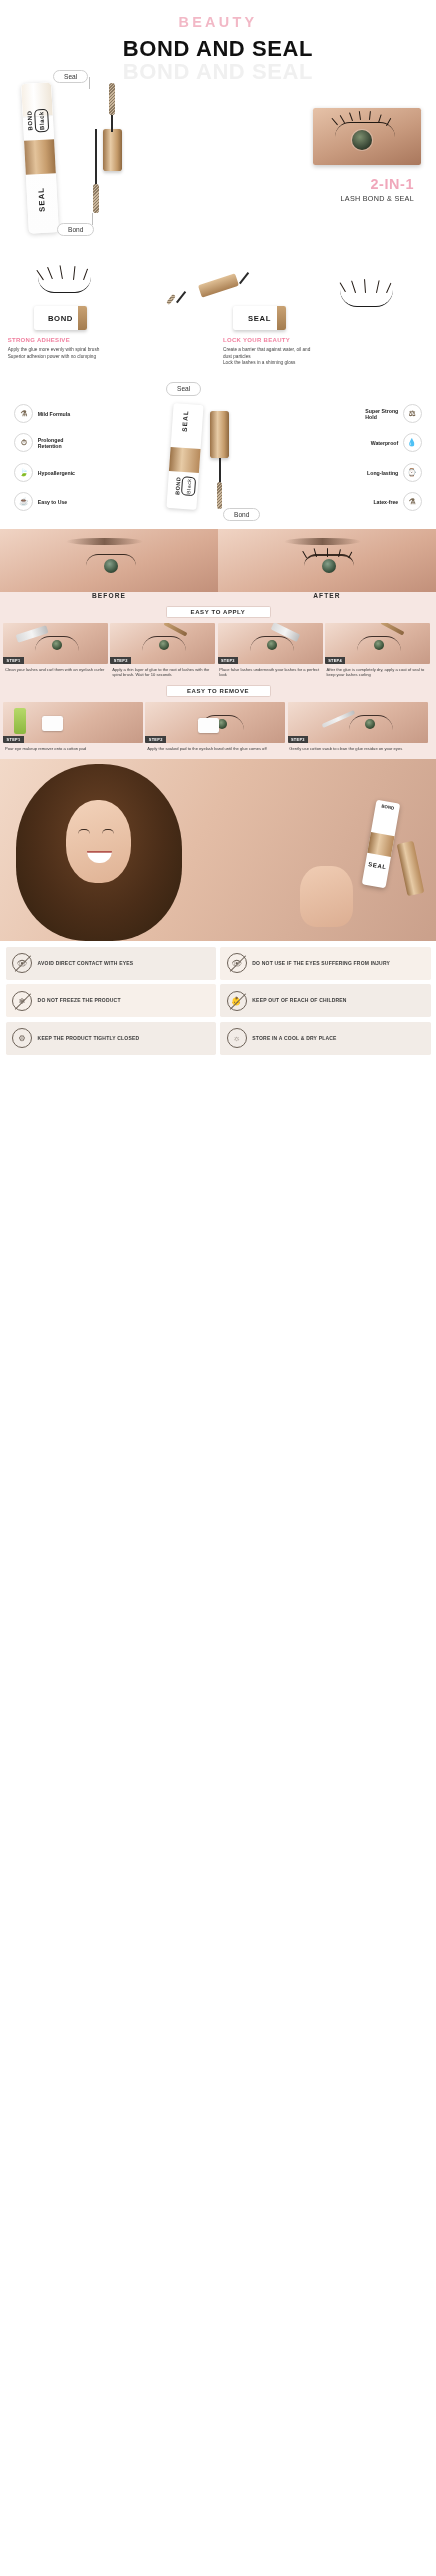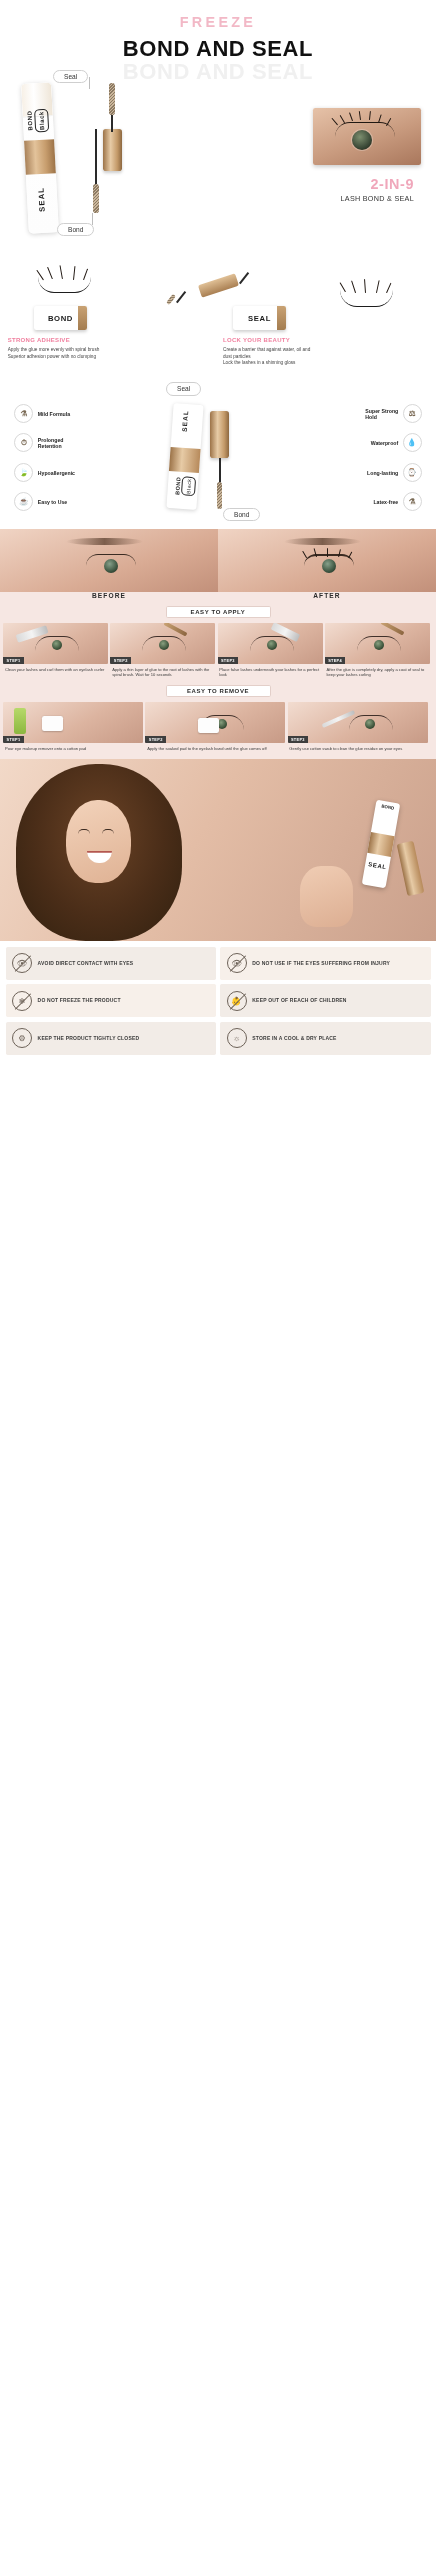--- a/index.html
+++ b/index.html
@@ -329,21 +329,21 @@
   }
   .warn-icon.no-slash::after { display: none; }
   .warn-text { font-size: 5px; font-weight: 700; color: #3b3b3b; line-height: 1.4; letter-spacing: 0.2px; }
 </style>
 </head>
 <body>
 
 <div class="page">
 
   <section class="hero">
-    <div class="hero-eyelash">FREEZE</div>
+    <div class="hero-eyelash">BEAUTY</div>
     <div class="hero-title">BOND AND SEAL</div>
     <div class="hero-title-ghost">BOND AND SEAL</div>
 
     <div class="tube">
       <div class="tube-cap-top"></div>
       <div class="tube-mid"></div>
       <div class="tube-bond-txt">
         <span class="v-text">BOND</span>
         <span class="v-text tube-black-pill">Black</span>
       </div>
@@ -373,21 +373,21 @@
       <div class="lash-hair" style="left:24px;top:7.7px;transform:rotate(-40deg);"></div>
       <div class="lash-hair" style="left:31px;top:5.5px;transform:rotate(-30deg);"></div>
       <div class="lash-hair" style="left:39px;top:3.9px;transform:rotate(-20deg);"></div>
       <div class="lash-hair" style="left:47px;top:2.8px;transform:rotate(-8deg);"></div>
       <div class="lash-hair" style="left:56px;top:3.3px;transform:rotate(6deg);"></div>
       <div class="lash-hair" style="left:65px;top:5.5px;transform:rotate(18deg);"></div>
       <div class="lash-hair" style="left:73px;top:8.8px;transform:rotate(30deg);"></div>
       <div class="eye-iris"></div>
     </div>
 
-    <div class="two-in-one">2-IN-9</div>
+    <div class="two-in-one">2-IN-1</div>
     <div class="two-in-one-sub">LASH BOND &amp; SEAL</div>
   </section>
 
   <section class="sec2">
 
     <div class="lash-cluster" style="left:31px;top:7.7px;width:72px;height:28px;">
       <div class="lash-band" style="left:6.6px;top:10px;"></div>
       <div class="lash-hair" style="left:12px;top:1.1px;height:12px;transform:rotate(-34deg);"></div>
       <div class="lash-hair" style="left:21px;top:-0.6px;height:13.2px;transform:rotate(-22deg);"></div>
       <div class="lash-hair" style="left:31px;top:-1.7px;height:14.4px;transform:rotate(-10deg);"></div>

